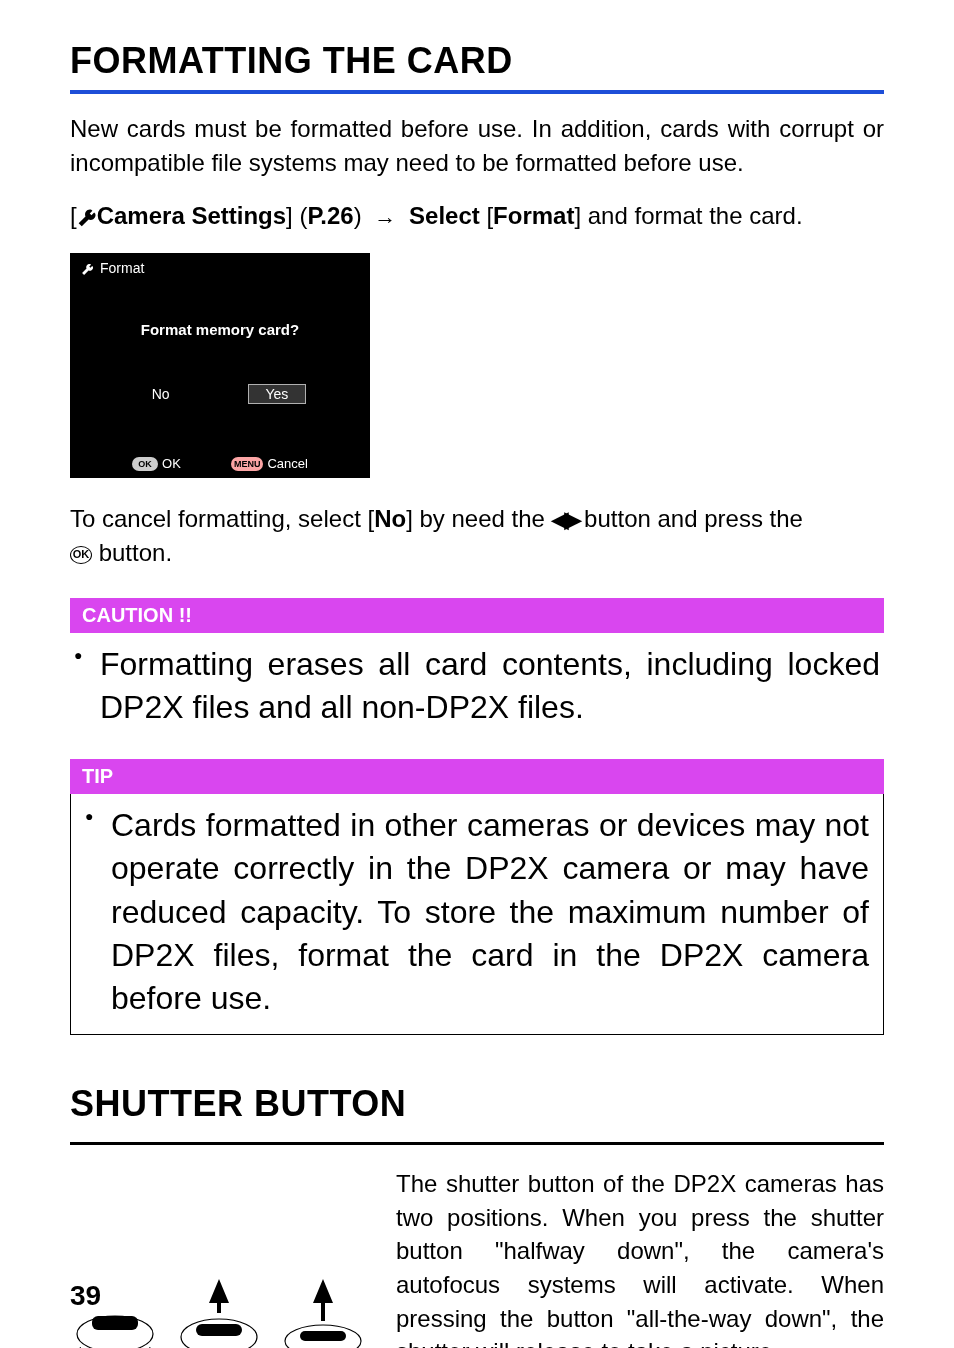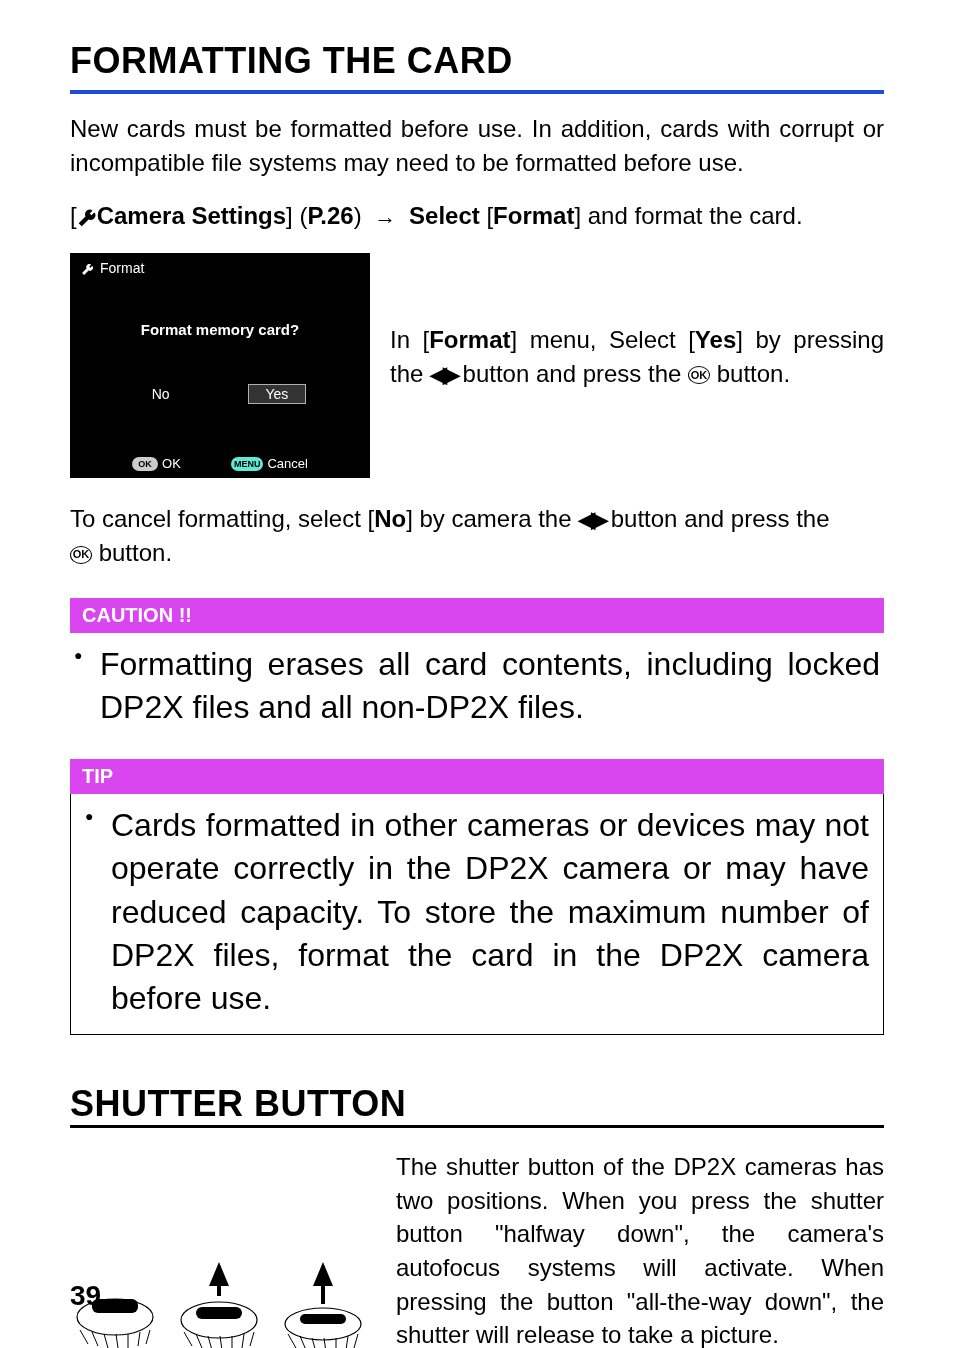--- a/index.html
+++ b/index.html
@@ -17,21 +17,21 @@
       letter-spacing: 0.5px;
       border-bottom: 4px solid #1d4ed8;
       padding-bottom: 8px;
       margin-bottom: 18px;
     }
     .heading2 {
       font-size: 36px;
       font-weight: bold;
       letter-spacing: 0.5px;
       border-bottom: 3px solid #000;
-      padding-bottom: 0;
+      padding-bottom: 17px;
       margin-top: 48px;
       margin-bottom: 22px;
     }
     .body-text {
       font-size: 24px;
       line-height: 1.4;
       text-align: justify;
       margin-bottom: 20px;
     }
     .instruction-line {
@@ -112,21 +112,21 @@
       justify-content: center;
       min-width: 26px;
       height: 14px;
       border-radius: 8px;
       background: #ccc;
       color: #000;
       font-size: 9px;
       font-weight: bold;
       padding: 0 3px;
     }
-    .oval-btn.dark { background: #5eead4; color: #000; }
+    .oval-btn.dark { background: #fca5a5; color: #000; }
     .side-text {
       font-size: 24px;
       line-height: 1.4;
       text-align: justify;
       padding-top: 70px;
     }
     .lr-btn {
       display: inline-block;
       font-weight: bold;
       letter-spacing: -4px;
@@ -230,27 +230,24 @@
       <span>
           <span class="oval-btn">OK</span> 
           <span>OK</span>
         </span>
       <span>
           <span class="oval-btn dark">MENU</span> 
           <span>Cancel</span>
         </span>
     </div>
   </div>
-  <div class="side-text">
-    <span>In [</span><span class="bold">Format</span><span>] menu, Select [</span><span class="bold">Yes</span><span>] by pressing the </span><span class="lr-btn">◀▶</span><span> button and press the </span><span class="ok-circle">OK</span><span> button.</span>
-  </div>
 </div>
 
 <p class="body-text" style="margin-bottom:28px;">
-  <span>To cancel formatting, select [</span><span class="bold">No</span><span>] by camera the </span><span class="lr-btn">◀▶</span><span> button and press the </span>
+  <span>To cancel formatting, select [</span><span class="bold">No</span><span>] by need the </span><span class="lr-btn">◀▶</span><span> button and press the </span>
   <br>
   <span class="ok-circle">OK</span><span> button.</span>
 </p>
 
 <div class="blackbar">CAUTION !!</div>
 <ul class="bullet-list" style="padding:10px 4px 4px 4px; margin-bottom:26px;">
   <li>Formatting erases all card contents, including locked DP2X files and all non-DP2X files.</li>
 </ul>
 
 <div class="blackbar">TIP</div>

